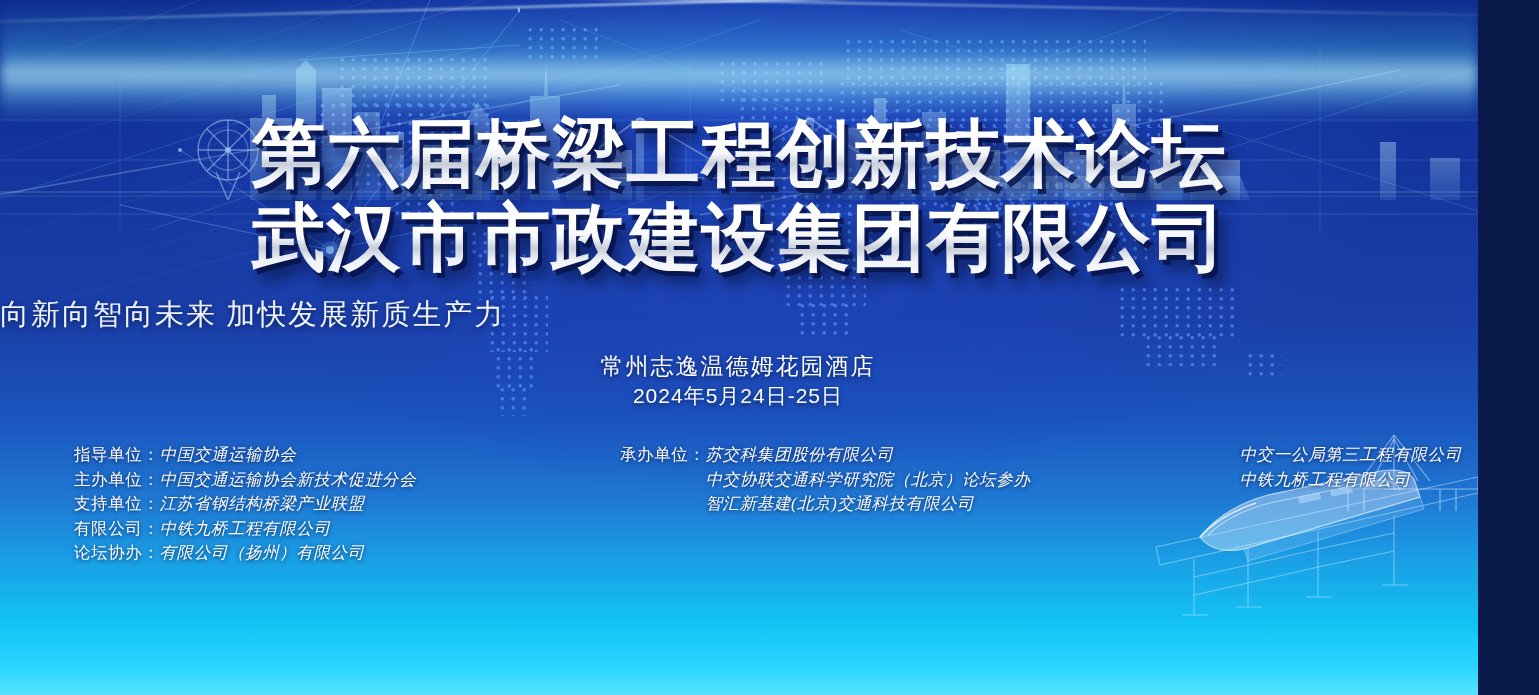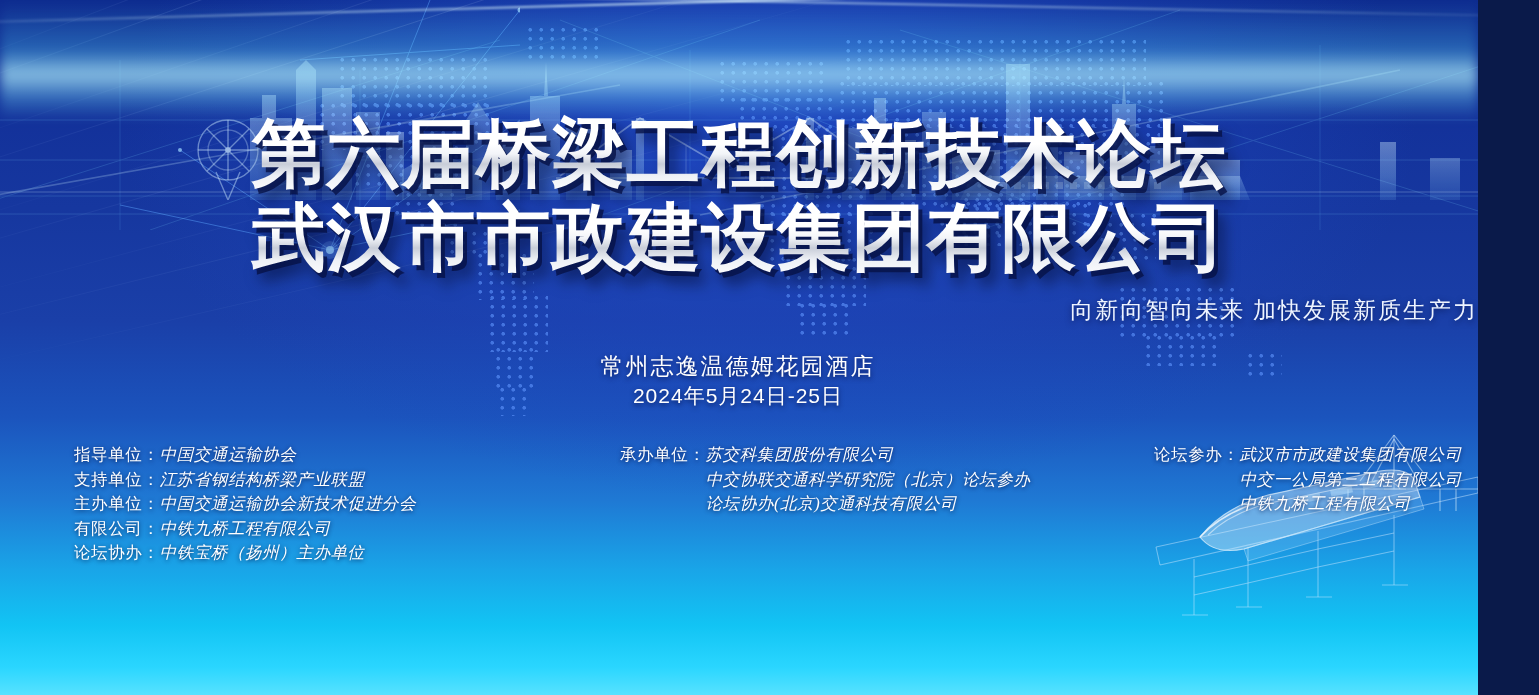--- a/index.html
+++ b/index.html
@@ -95,25 +95,24 @@
     -webkit-background-clip:text;
     background-clip:text;
     color:transparent;
     -webkit-text-fill-color:transparent;
     filter:drop-shadow(4px 5px 0px rgba(6,18,70,.80)) drop-shadow(7px 9px 7px rgba(4,12,52,.55));
     white-space:nowrap;
   }
 
   .subtitle{
     position:absolute;left:0;right:0;top:295px;
-    text-align:right;z-index:6;
-    font-size:23px;color:#eef4ff;letter-spacing:2px;
+    text-align:left;z-index:6;
+    font-size:29px;color:#eef4ff;letter-spacing:2px;
     text-shadow:0 2px 6px rgba(5,18,70,.75);
     font-family:"Liberation Serif","DejaVu Serif",serif;
-    margin-left:16px;
   }
 
   .venue{
     position:absolute;left:0;right:2px;top:352px;
     text-align:center;z-index:6;
     color:#ffffff;
     font-family:"Liberation Serif","DejaVu Serif",serif;
     text-shadow:0 2px 5px rgba(5,18,70,.8);
   }
   .venue .place{font-size:23px;letter-spacing:2px;display:block;line-height:30px;}
@@ -374,30 +373,29 @@
   <div class="subtitle">向新向智向未来 加快发展新质生产力</div>
 
   <div class="venue">
     <span class="place">常州志逸温德姆花园酒店</span>
     <span class="date">2024年5月24日-25日</span>
   </div>
 
   <div class="orgs">
     <div class="org-col left" id="col-left">
         <span class="org-row"><span class="lbl">指导单位：</span><span class="val">中国交通运输协会</span></span>
+        <span class="org-row"><span class="lbl">主办单位：</span><span class="val">中国交通运输协会新技术促进分会</span></span>
         <span class="org-row"><span class="lbl">支持单位：</span><span class="val">江苏省钢结构桥梁产业联盟</span></span>
-        <span class="org-row"><span class="lbl">主办单位：</span><span class="val">中国交通运输协会新技术促进分会</span></span>
         <span class="org-row"><span class="lbl">有限公司：</span><span class="val">中铁九桥工程有限公司</span></span>
-        <span class="org-row"><span class="lbl">论坛协办：</span><span class="val">中铁宝桥（扬州）主办单位</span></span>
+        <span class="org-row"><span class="lbl">论坛协办：</span><span class="val">有限公司（扬州）有限公司</span></span>
       </div>
     <div class="org-col center" id="col-center">
         <span class="org-row"><span class="lbl">承办单位：</span><span class="val">苏交科集团股份有限公司</span></span>
         <span class="org-row cont"><span class="lbl">承办单位：</span><span class="val">中交协联交通科学研究院（北京）论坛参办</span></span>
-        <span class="org-row cont"><span class="lbl">承办单位：</span><span class="val">论坛协办(北京)交通科技有限公司</span></span>
+        <span class="org-row cont"><span class="lbl">承办单位：</span><span class="val">智汇新基建(北京)交通科技有限公司</span></span>
       </div>
     <div class="org-col right" id="col-right">
-        <span class="org-row"><span class="lbl">论坛参办：</span><span class="val">武汉市市政建设集团有限公司</span></span>
         <span class="org-row cont"><span class="lbl">论坛参办：</span><span class="val">中交一公局第三工程有限公司</span></span>
         <span class="org-row cont"><span class="lbl">论坛参办：</span><span class="val">中铁九桥工程有限公司</span></span>
       </div>
   </div>
 
 </div>
 
 </body></html>

